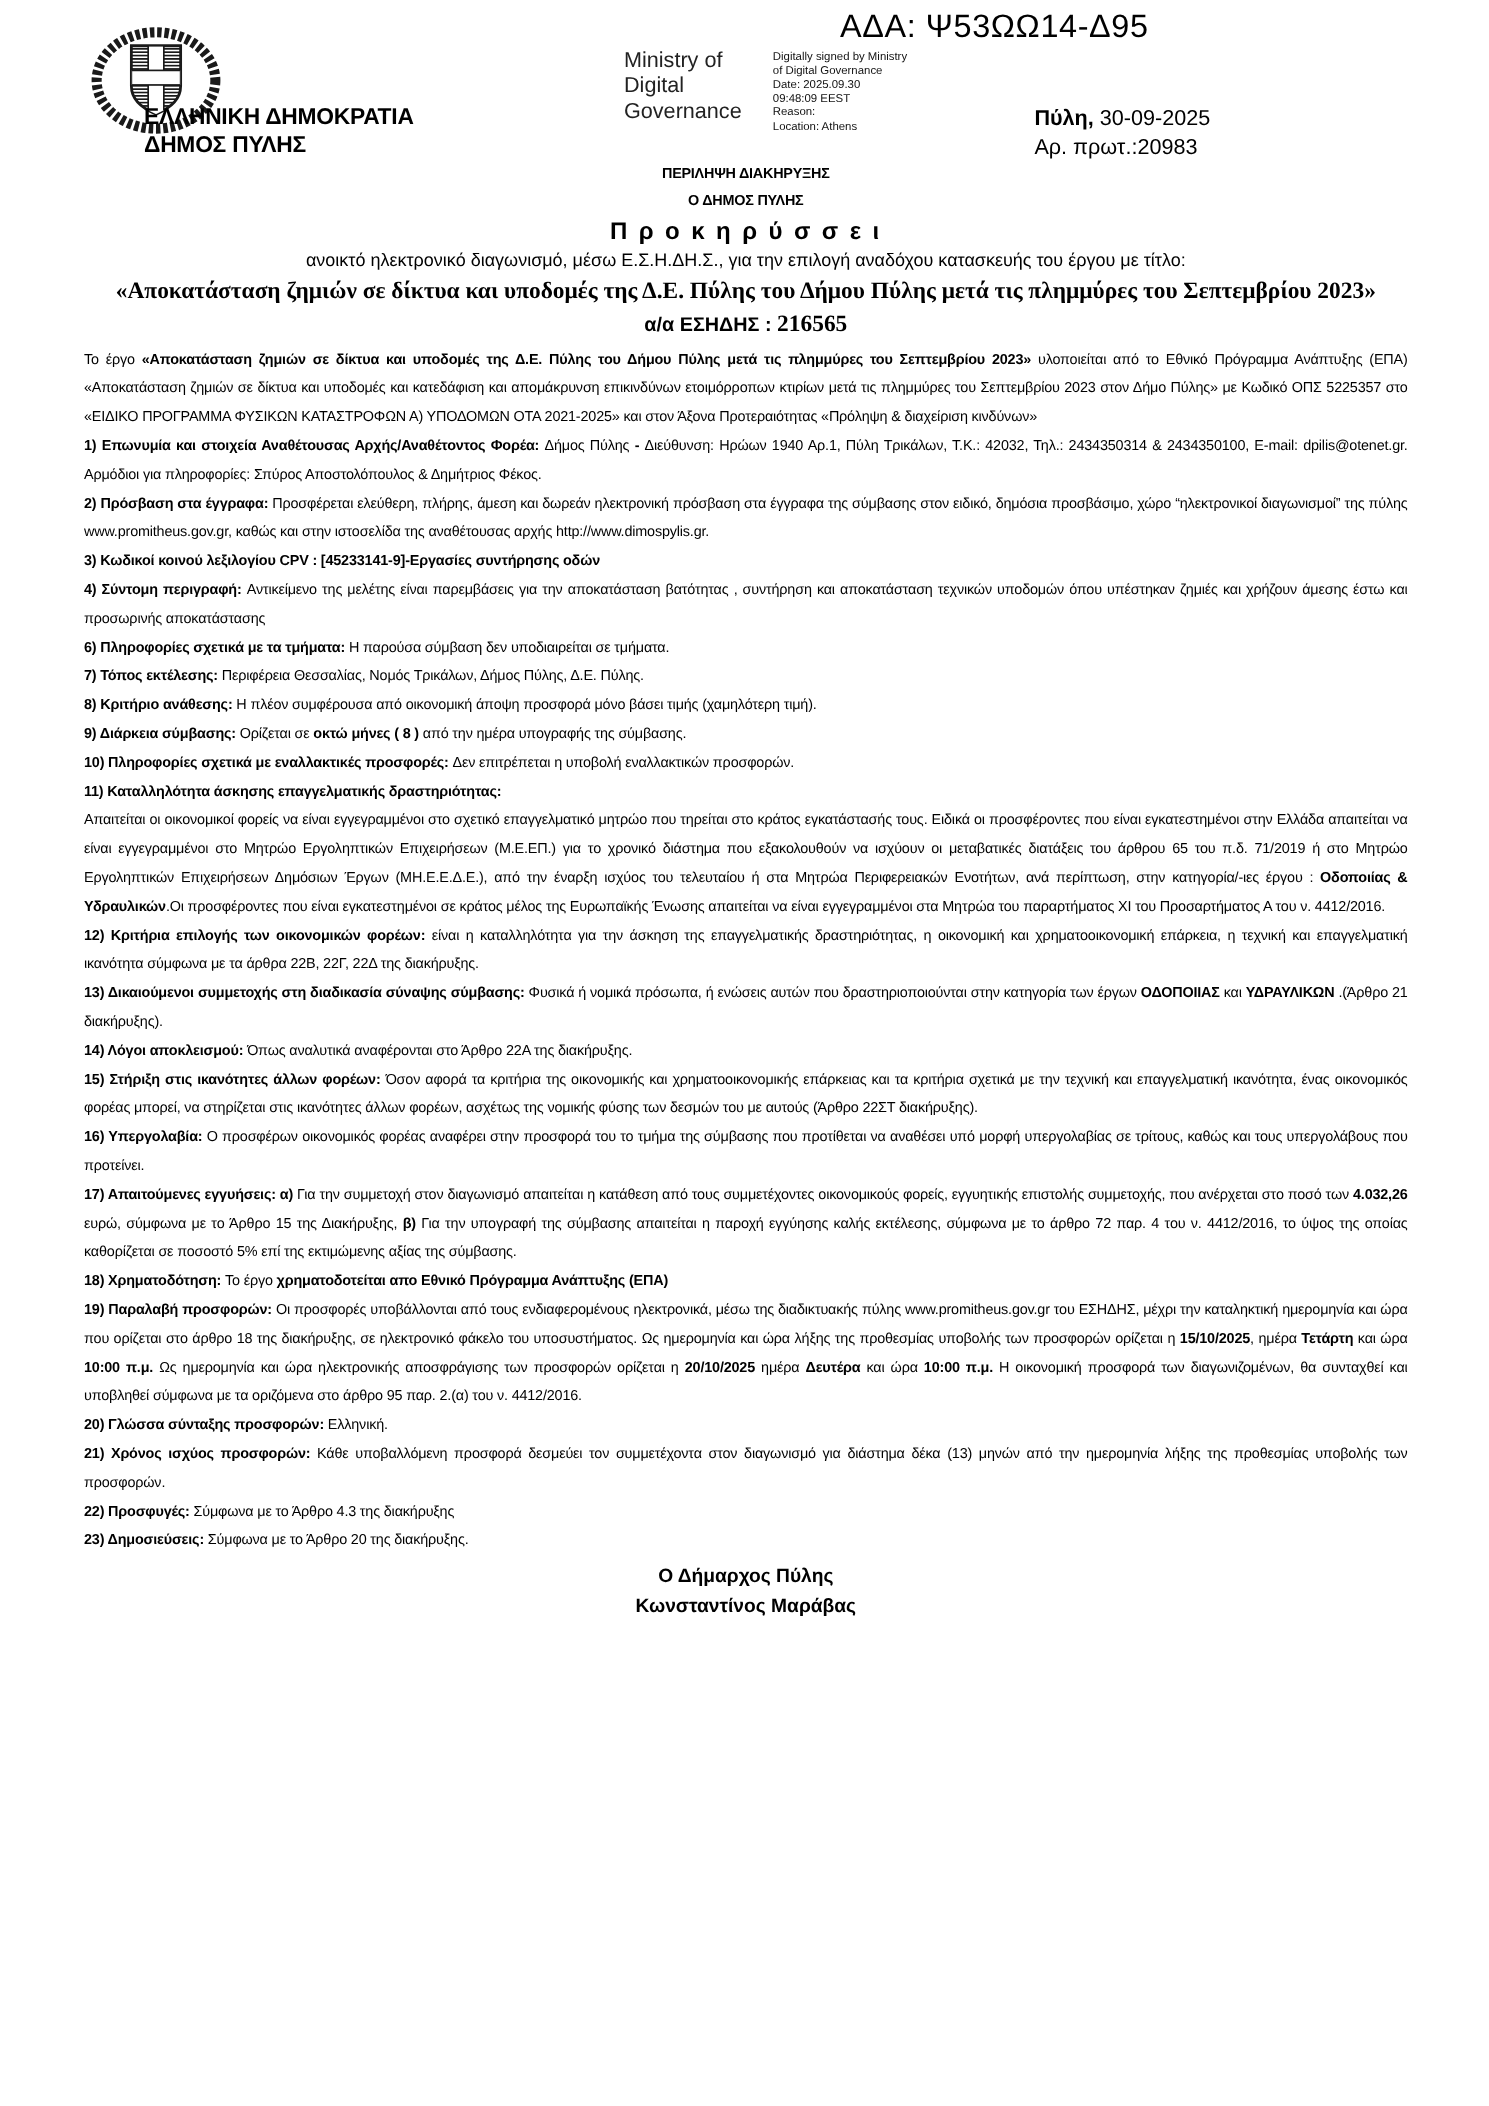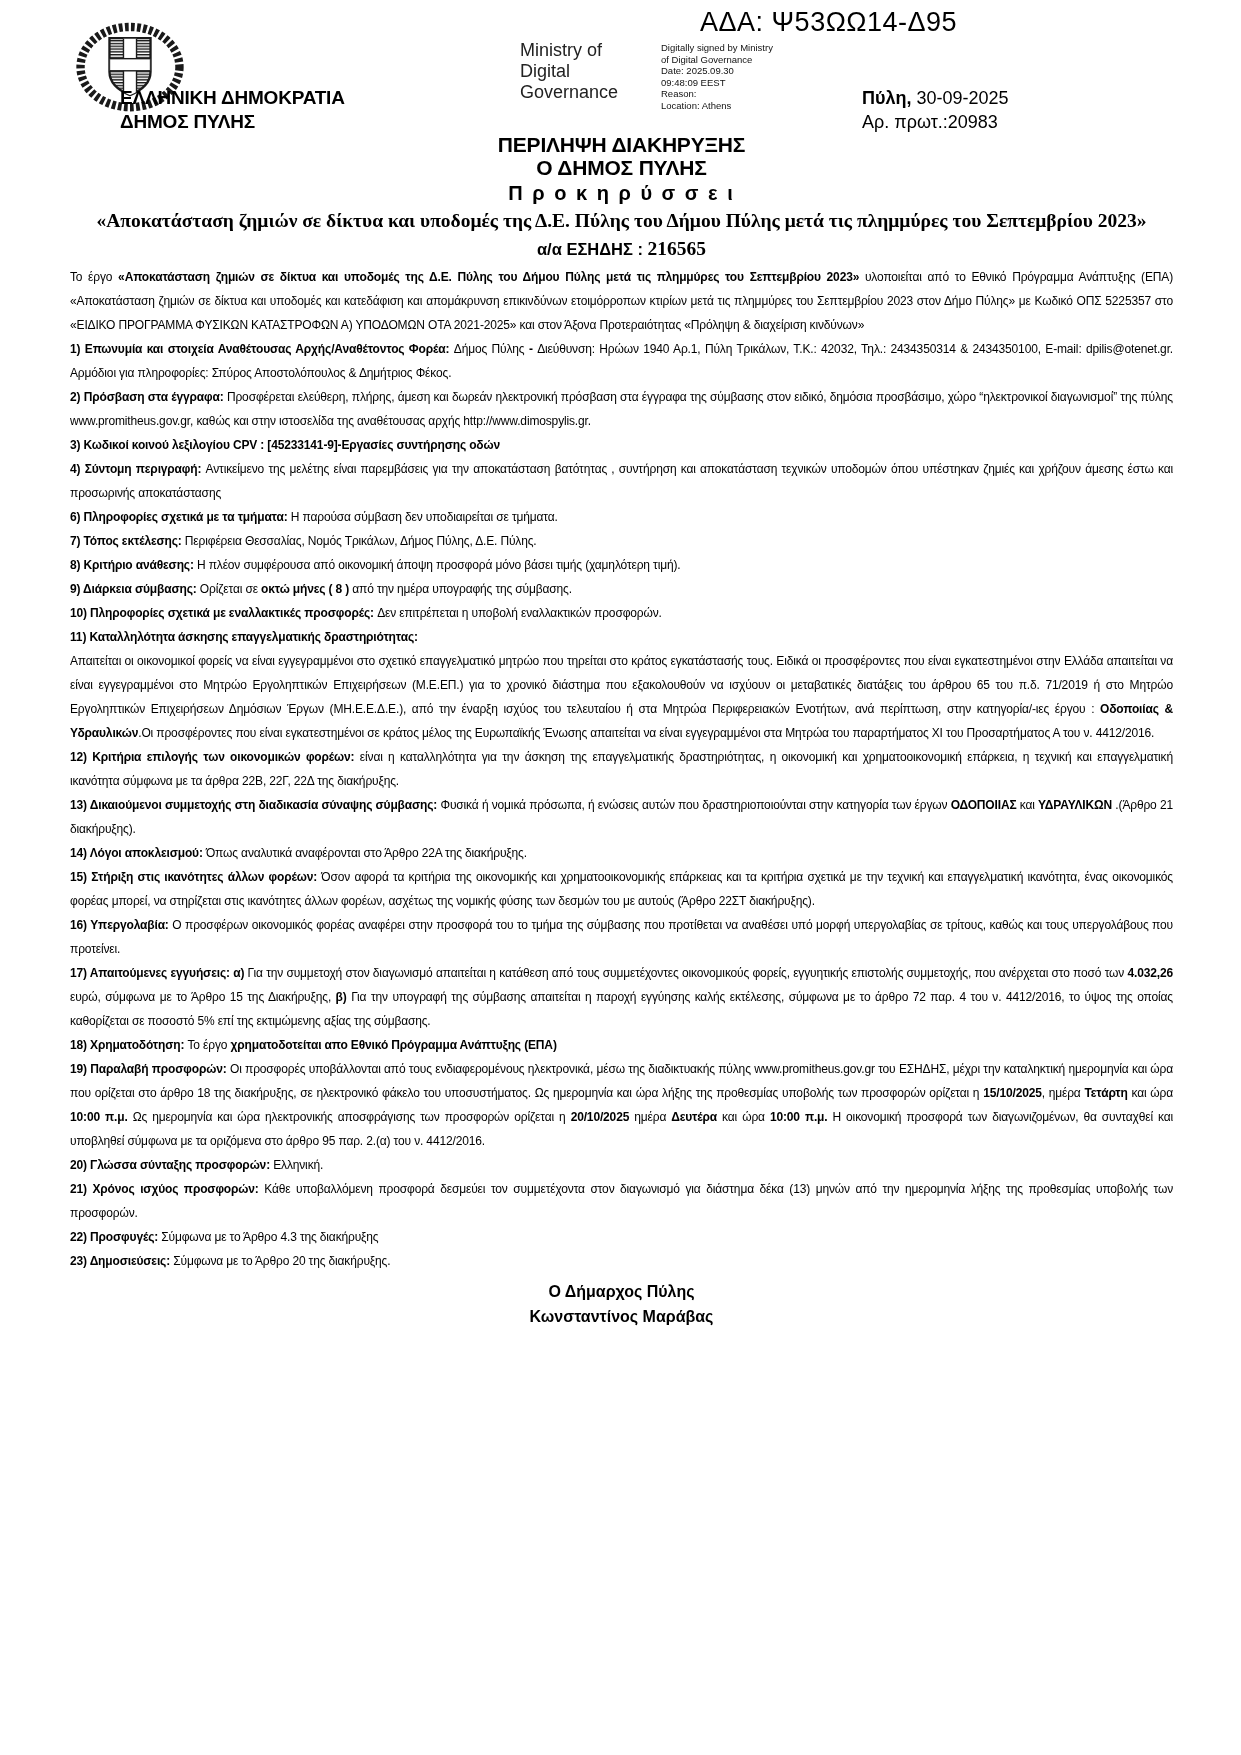--- a/index.html
+++ b/index.html
@@ -6,27 +6,27 @@
   html,body { background:#888; }
   .page {
     width: 1241px; height: 1755px; position: relative; margin: 0 auto;
     background: #ffffff; color: #000;
     font-family: "Liberation Sans", sans-serif; overflow: hidden;
   }
   .hdr { position: absolute; top: 0; left: 0; right: 0; height: 133px; }
   .emblem { position: absolute; left: 74px; top: 22px; }
   .org { position: absolute; left: 76px; top: 86px; font-weight: bold; font-size: 19px; line-height: 24px; letter-spacing: -0.2px; margin-left: 44px; }
   .ada { position: absolute; left: 700px; top: 7px; width: 470px; text-align: left; font-size: 27px; letter-spacing: 0.5px; }
-  .sig { position: absolute; left: 520px; top: 40px; display: flex; gap: 25px; }
+  .sig { position: absolute; left: 520px; top: 40px; display: flex; gap: 8px; }
   .sig-name { width: 116px; font-size: 18px; line-height: 21px; color: #222; }
   .sig-details { font-size: 9.5px; line-height: 11.5px; padding-top: 2px; color: #111; }
   .dateblock { position: absolute; left: 862px; top: 86px; font-size: 18px; line-height: 24px; }
   .content { position: absolute; left: 70px; top: 133px; width: 1103px; }
   .c { text-align: center; }
-  .t1 { font-size: 21px; line-height: 23px; font-weight: bold; letter-spacing: -0.2px; }
+  .t1 { font-size: 12px; line-height: 23px; font-weight: bold; letter-spacing: -0.2px; }
   .t2 { font-size: 20px; line-height: 28px; font-weight: bold; letter-spacing: 2px; }
   .introline { font-size: 15px; line-height: 22px; }
   .project { font-family: "Liberation Serif", serif; font-weight: bold; font-size: 19.5px; line-height: 27px; padding: 0 24px; margin-bottom: 2px; }
   .project span.sans { font-family: "Liberation Sans", sans-serif; font-size: 16.5px; }
   p.body { margin: 0; font-size: 12px; line-height: 24px; text-align: justify; letter-spacing: -0.15px; }
   .b { font-weight: bold; }
   .sf { font-family: "Liberation Serif", serif; }
   .closing { text-align: center; font-weight: bold; font-size: 16px; line-height: 25px; margin-top: 6px; }
 </style>
 </head>
@@ -75,20 +75,21 @@
     <div class="dateblock">
       <div><span class="b">Πύλη,</span><span> 30-09-2025</span></div>
       <div>Αρ. πρωτ.:20983</div>
     </div>
   </header>
 
   <main class="content">
     <div class="c t1">ΠΕΡΙΛΗΨΗ ΔΙΑΚΗΡΥΞΗΣ</div>
     <div class="c t1">Ο ΔΗΜΟΣ ΠΥΛΗΣ</div>
     <div class="c t2">Π ρ ο κ η ρ ύ σ σ ε ι</div>
+    <div class="c introline">ανοικτό ηλεκτρονικό διαγωνισμό, μέσω Ε.Σ.Η.ΔΗ.Σ., για την επιλογή αναδόχου κατασκευής του έργου με τίτλο:</div>
     <div class="c project"><span class="b sf">«Αποκατάσταση ζημιών σε δίκτυα και υποδομές της Δ.Ε. Πύλης του Δήμου Πύλης μετά τις πλημμύρες του Σεπτεμβρίου 2023»</span><span class="sans">   </span><span class="b sans">α/α ΕΣΗΔΗΣ : </span><span class="b sf">216565</span></div>
 
     <p class="body"><span>Το έργο </span><span class="b">«Αποκατάσταση ζημιών σε δίκτυα και υποδομές της Δ.Ε. Πύλης του Δήμου Πύλης μετά τις πλημμύρες του Σεπτεμβρίου 2023»</span><span> υλοποιείται από το Εθνικό Πρόγραμμα Ανάπτυξης (ΕΠΑ) «Αποκατάσταση ζημιών σε δίκτυα και υποδομές και κατεδάφιση και απομάκρυνση επικινδύνων ετοιμόρροπων κτιρίων μετά τις πλημμύρες του Σεπτεμβρίου 2023 στον Δήμο Πύλης» με Κωδικό ΟΠΣ 5225357 στο «ΕΙΔΙΚΟ ΠΡΟΓΡΑΜΜΑ ΦΥΣΙΚΩΝ ΚΑΤΑΣΤΡΟΦΩΝ Α) ΥΠΟΔΟΜΩΝ ΟΤΑ 2021-2025» και στον Άξονα Προτεραιότητας «Πρόληψη &amp; διαχείριση κινδύνων»</span></p>
     <p class="body"><span class="b">1) Επωνυμία και στοιχεία Αναθέτουσας Αρχής/Αναθέτοντος Φορέα: </span><span>Δήμος Πύλης </span><span class="b">- </span><span>Διεύθυνση: Ηρώων 1940 Αρ.1, Πύλη Τρικάλων, Τ.Κ.: 42032, Τηλ.: 2434350314 &amp; 2434350100, E-mail: dpilis@otenet.gr. Αρμόδιοι για πληροφορίες: Σπύρος Αποστολόπουλος &amp; Δημήτριος Φέκος.</span></p>
     <p class="body"><span class="b">2) Πρόσβαση στα έγγραφα: </span><span>Προσφέρεται ελεύθερη, πλήρης, άμεση και δωρεάν ηλεκτρονική πρόσβαση στα έγγραφα της σύμβασης στον ειδικό, δημόσια προσβάσιμο, χώρο “ηλεκτρονικοί διαγωνισμοί” της πύλης www.promitheus.gov.gr, καθώς και στην ιστοσελίδα της αναθέτουσας αρχής http://www.dimospylis.gr.</span></p>
     <p class="body"><span class="b">3) Κωδικοί κοινού λεξιλογίου CPV : [45233141-9]-Εργασίες συντήρησης οδών</span></p>
     <p class="body"><span class="b">4) Σύντομη περιγραφή: </span><span>Αντικείμενο της μελέτης είναι παρεμβάσεις για την αποκατάσταση βατότητας , συντήρηση και αποκατάσταση τεχνικών υποδομών όπου υπέστηκαν ζημιές και χρήζουν άμεσης έστω και προσωρινής αποκατάστασης</span></p>
     <p class="body"><span class="b">6) Πληροφορίες σχετικά με τα τμήματα: </span><span>Η παρούσα σύμβαση δεν υποδιαιρείται σε τμήματα.</span></p>
     <p class="body"><span class="b">7) Τόπος εκτέλεσης: </span><span>Περιφέρεια Θεσσαλίας, Νομός Τρικάλων, Δήμος Πύλης, Δ.Ε. Πύλης.</span></p>
     <p class="body"><span class="b">8) Κριτήριο ανάθεσης: </span><span>Η πλέον συμφέρουσα από οικονομική άποψη προσφορά μόνο βάσει τιμής (χαμηλότερη τιμή).</span></p>

